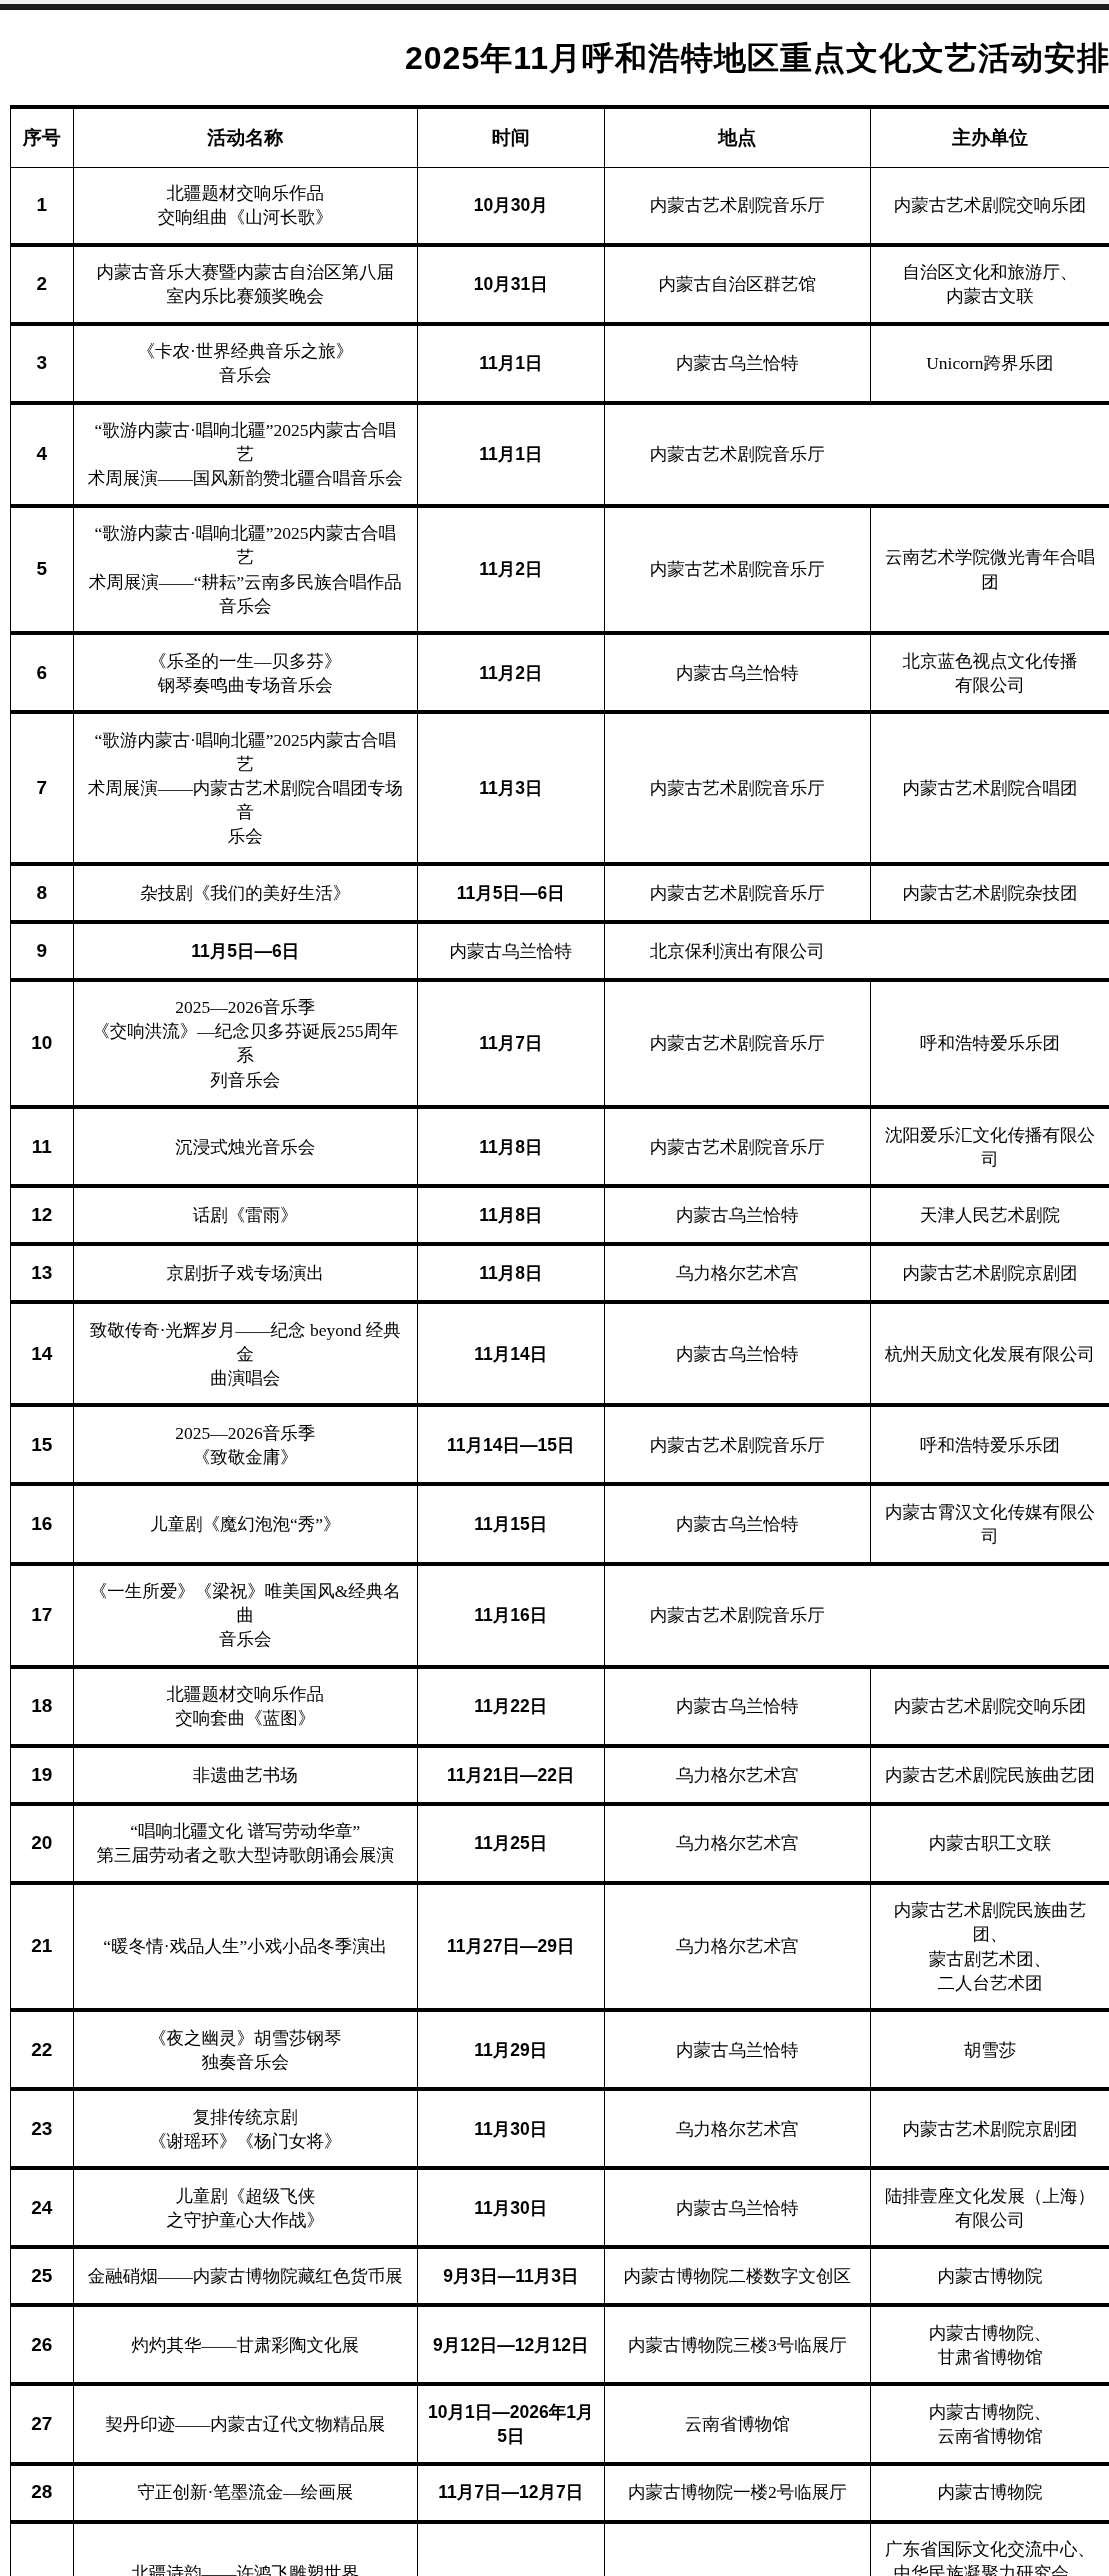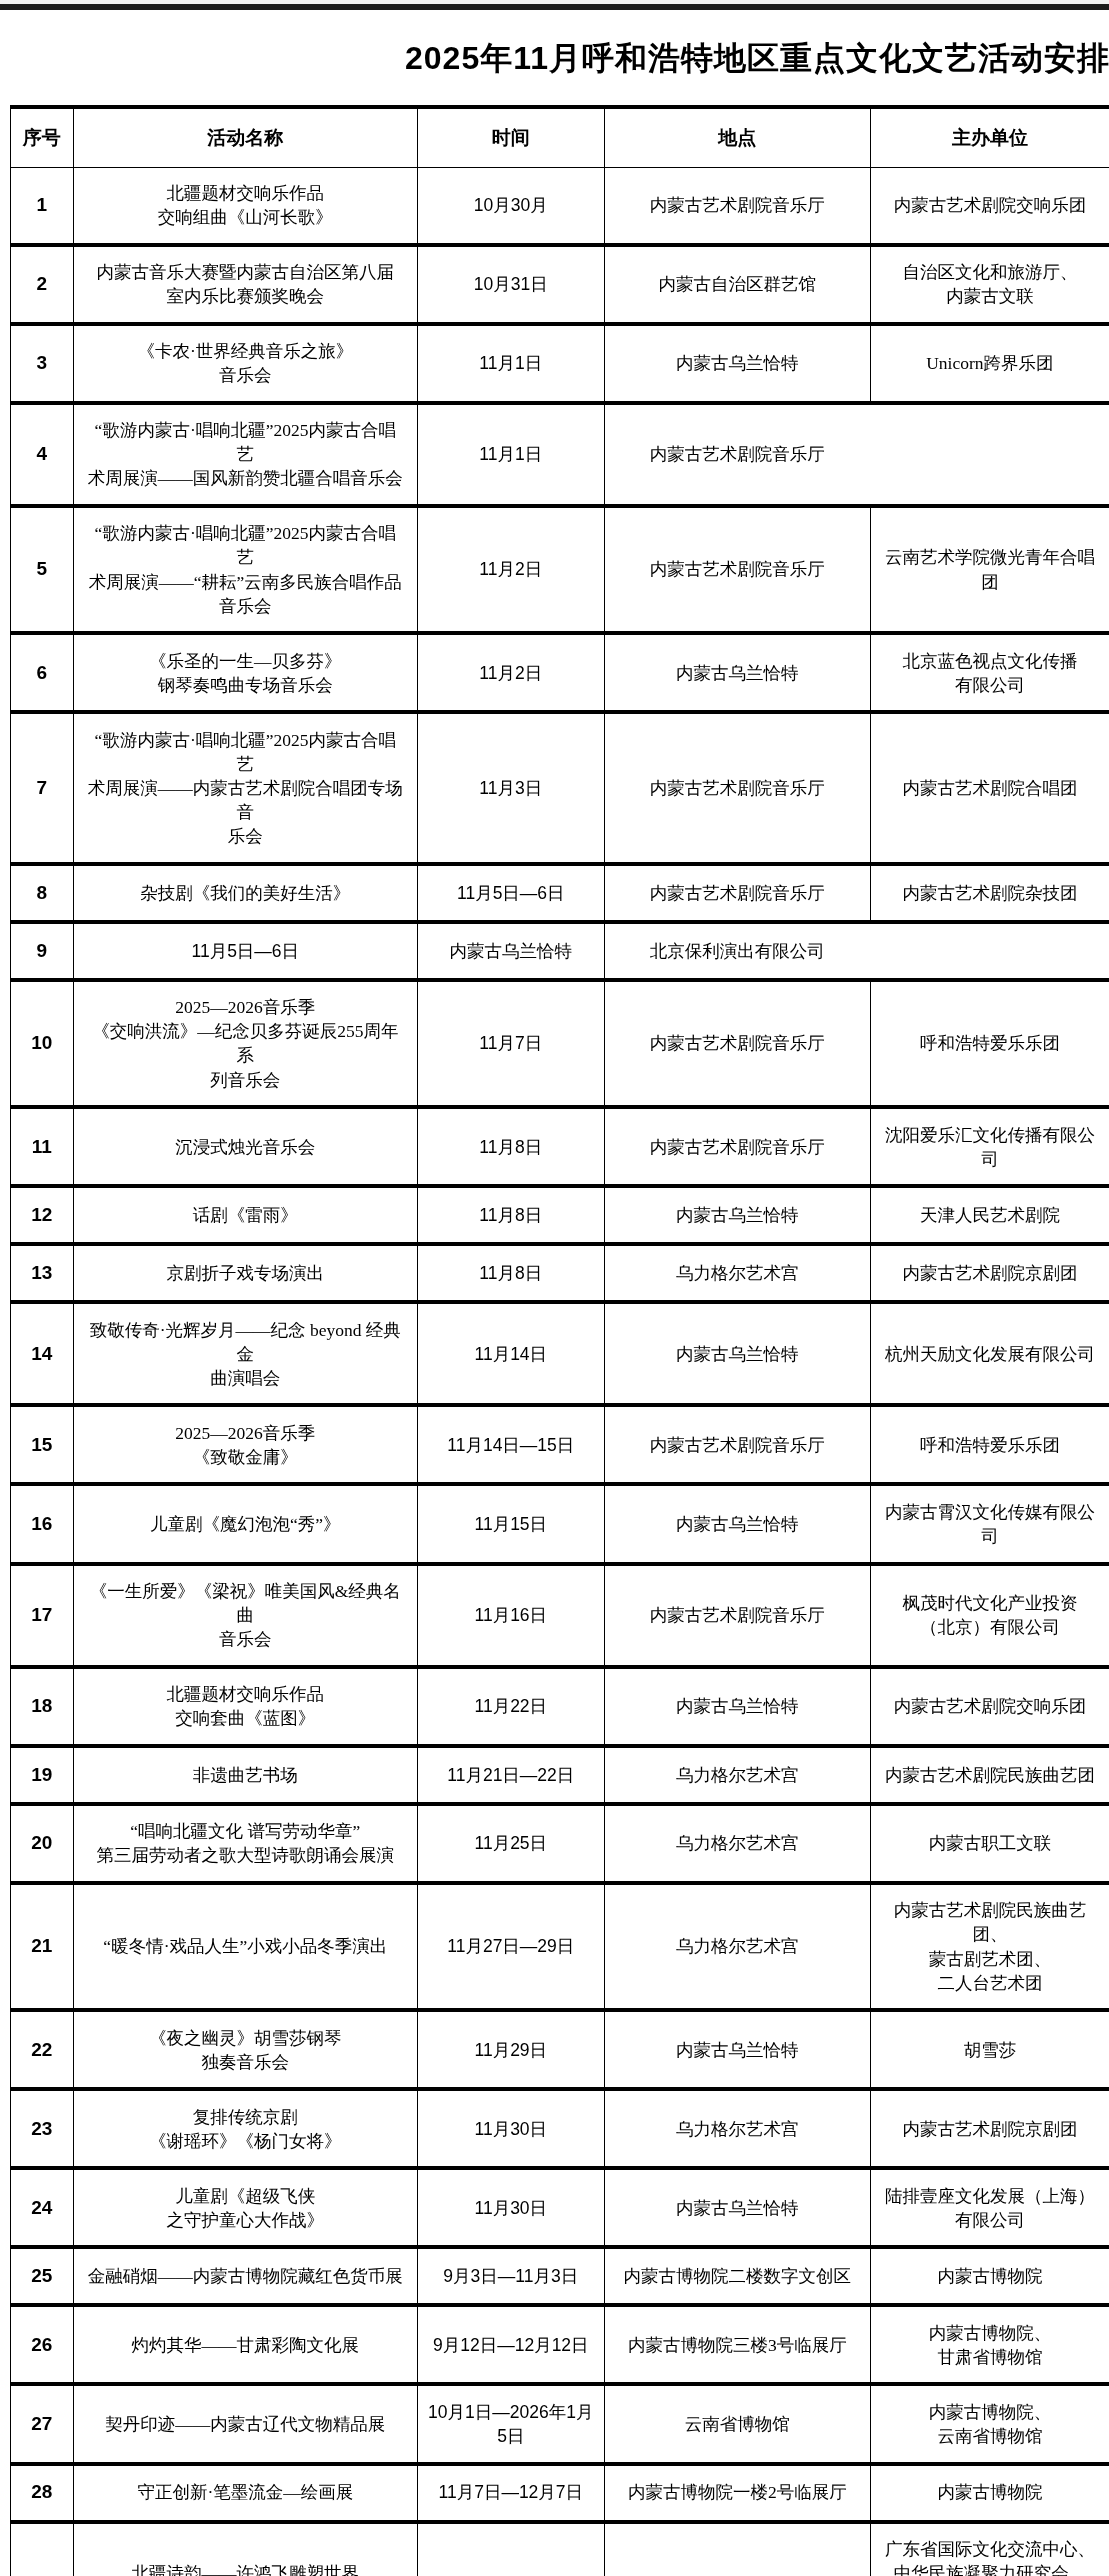--- a/index.html
+++ b/index.html
@@ -67,21 +67,21 @@
     min-height: 52px;
     white-space: nowrap;
   }
   .col-no {
     font-family: "Liberation Sans", sans-serif;
     font-weight: bold;
     font-size: 19px;
   }
   .col-time {
     font-family: "Liberation Sans", sans-serif;
-    font-weight: normal;
+    font-weight: bold;
     font-size: 17.5px;
   }
   .col-name { padding-left: 12.4px; padding-right: 12.4px; }
 </style>
 </head>
 <body>
 
 <div class="page">
 
   <div class="top-border"></div>
@@ -239,22 +239,20 @@
     <div class="cell col-venue">内蒙古乌兰恰特</div>
     <div class="cell col-organizer">内蒙古霄汉文化传媒有限公司</div>
   </div>
 
   <div class="tr">
     <div class="cell col-no">17</div>
     <div class="cell col-name">《一生所爱》《梁祝》唯美国风&amp;经典名曲
 音乐会</div>
     <div class="cell col-time">11月16日</div>
     <div class="cell col-venue">内蒙古艺术剧院音乐厅</div>
-    <div class="cell col-organizer">枫茂时代文化产业投资
-（北京）有限公司</div>
   </div>
 
   <div class="tr">
     <div class="cell col-no">18</div>
     <div class="cell col-name">北疆题材交响乐作品
 交响套曲《蓝图》</div>
     <div class="cell col-time">11月22日</div>
     <div class="cell col-venue">内蒙古乌兰恰特</div>
     <div class="cell col-organizer">内蒙古艺术剧院交响乐团</div>
   </div>

